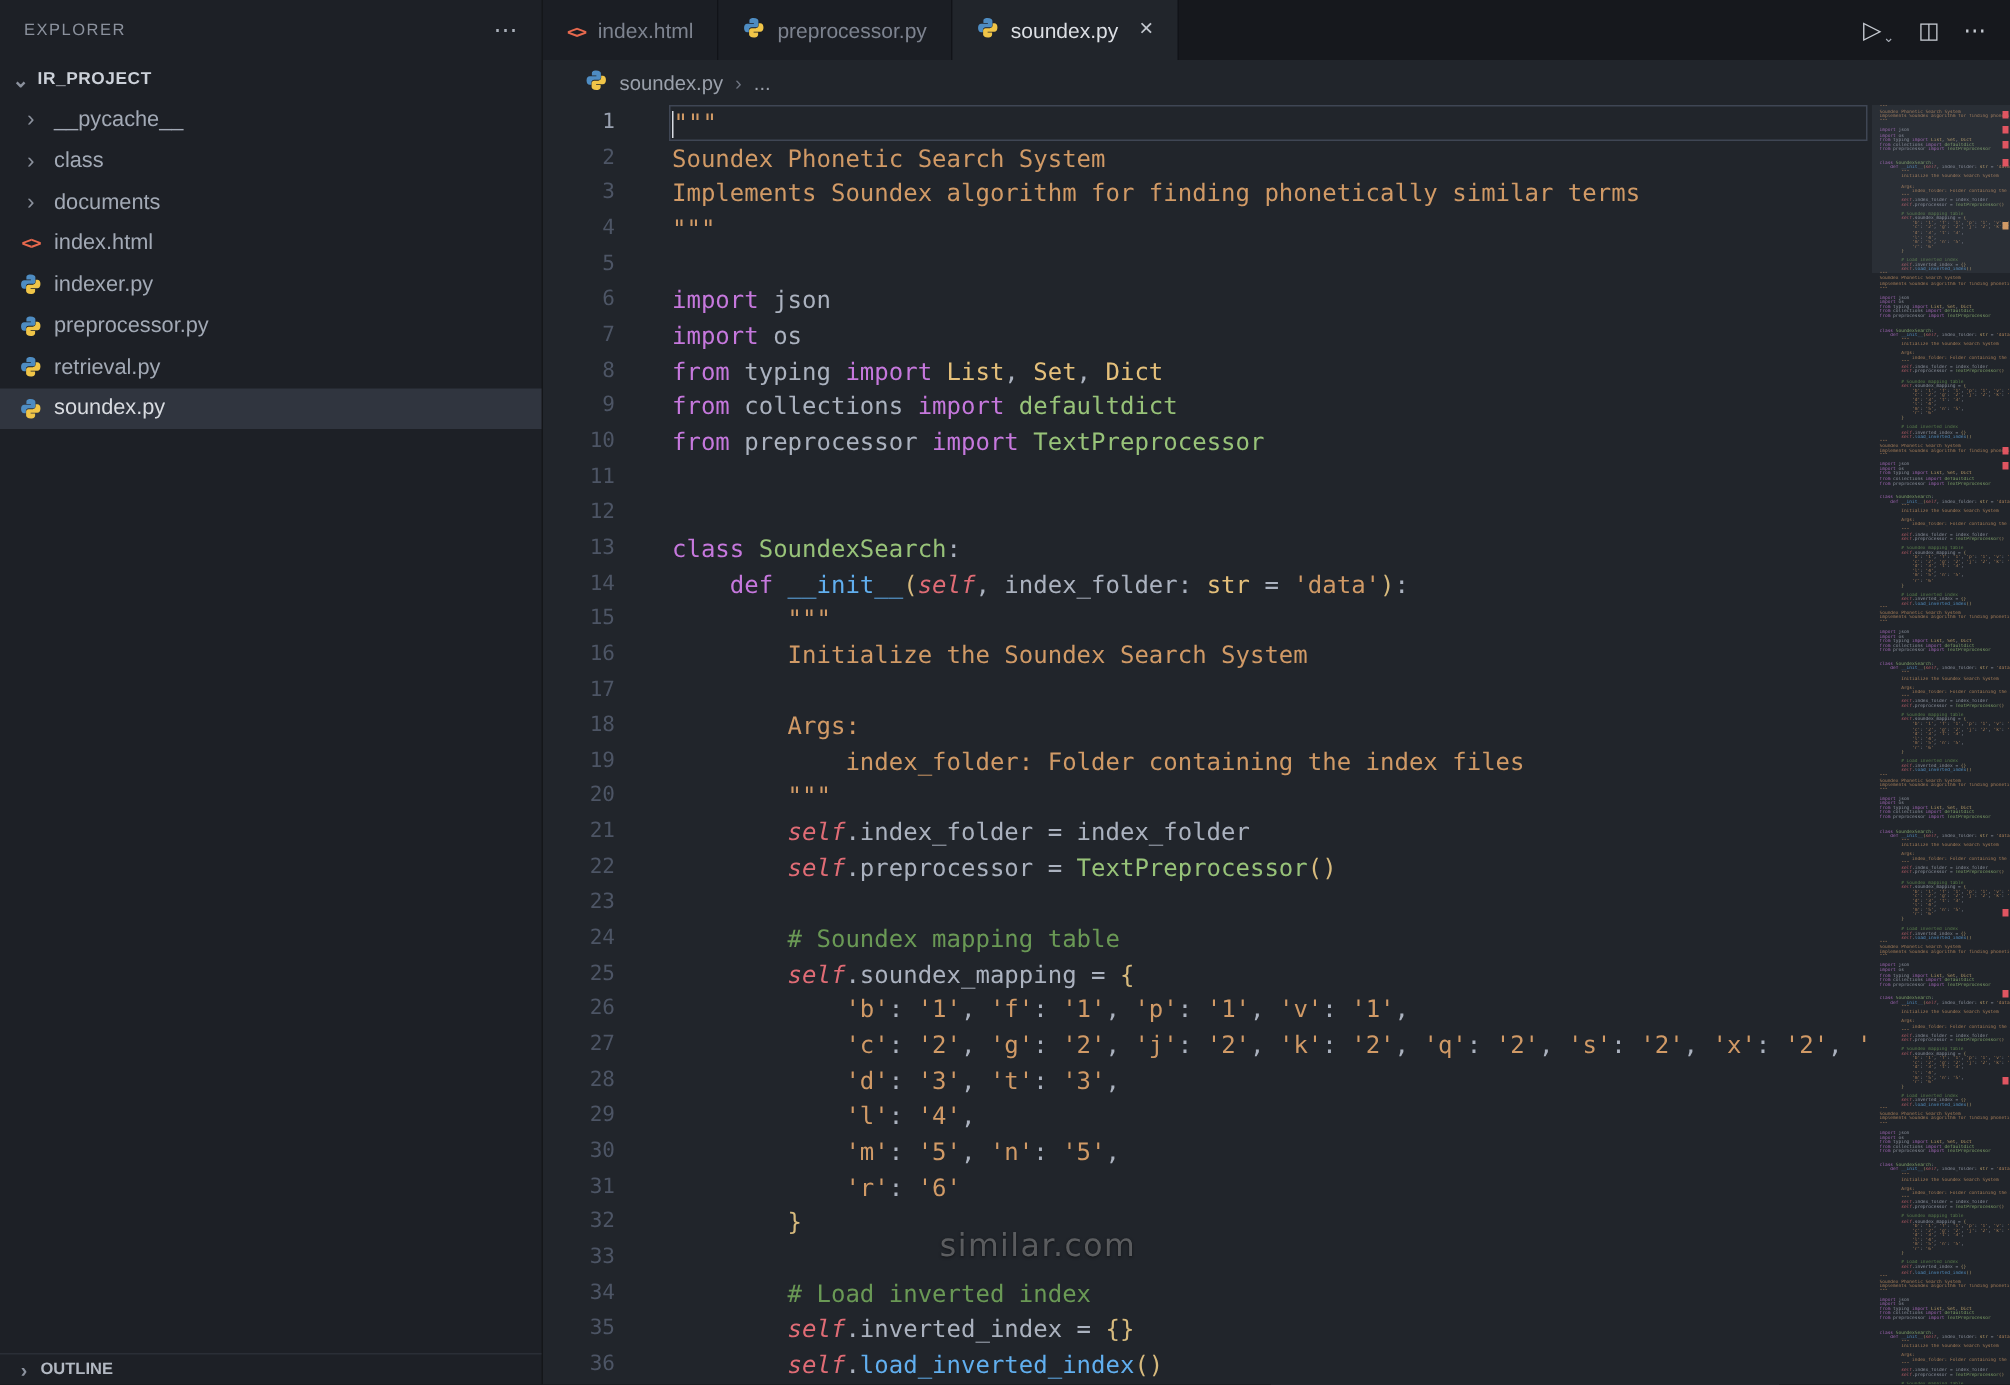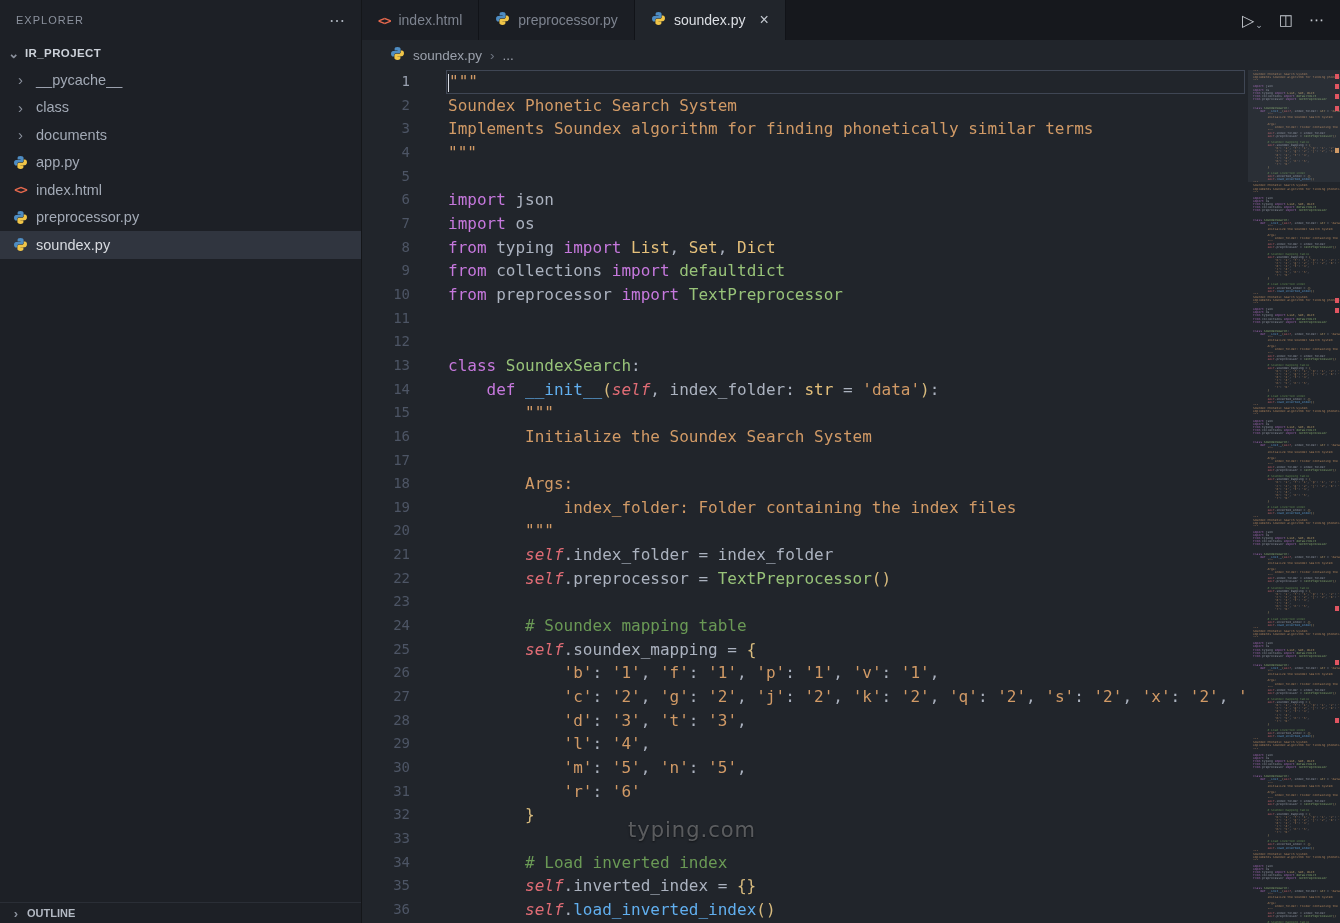--- a/index.html
+++ b/index.html
@@ -87,41 +87,50 @@
           <span>class</span>
         </div>
         <div class="tree-row">
           <span class="ico">
             <span class="folder-chev">›</span>
           </span>
           <span>documents</span>
         </div>
         <div class="tree-row">
           <span class="ico">
-            <svg viewBox="0 0 16 16" width="15" height="15">
-              <path fill="#4e8cc2" d="M7.9 1.1c-2.4 0-3 1-3 2.1v1.5h3.2v.5H3.3c-1.2 0-2.2 1-2.2 3s1 3 2.2 3h1.2V9.7c0-1.1.9-2 2-2h3.1c.9 0 1.7-.8 1.7-1.7V3.2c0-1.1-1-2.1-3.4-2.1z"></path>
-              <path fill="#f0c548" d="M8.1 14.9c2.4 0 3-1 3-2.1v-1.5H7.9v-.5h4.8c1.2 0 2.2-1 2.2-3s-1-3-2.2-3h-1.2v1.5c0 1.1-.9 2-2 2H6.4c-.9 0-1.7.8-1.7 1.7v2.8c0 1.1 1 2.1 3.4 2.1z"></path>
-            </svg>
-          </span>
-          <span>app.py</span>
-        </div>
-        <div class="tree-row">
-          <span class="ico">
             <span class="html-glyph">&lt;&gt;</span>
           </span>
           <span>index.html</span>
         </div>
         <div class="tree-row">
           <span class="ico">
             <svg viewBox="0 0 16 16" width="15" height="15">
               <path fill="#4e8cc2" d="M7.9 1.1c-2.4 0-3 1-3 2.1v1.5h3.2v.5H3.3c-1.2 0-2.2 1-2.2 3s1 3 2.2 3h1.2V9.7c0-1.1.9-2 2-2h3.1c.9 0 1.7-.8 1.7-1.7V3.2c0-1.1-1-2.1-3.4-2.1z"></path>
               <path fill="#f0c548" d="M8.1 14.9c2.4 0 3-1 3-2.1v-1.5H7.9v-.5h4.8c1.2 0 2.2-1 2.2-3s-1-3-2.2-3h-1.2v1.5c0 1.1-.9 2-2 2H6.4c-.9 0-1.7.8-1.7 1.7v2.8c0 1.1 1 2.1 3.4 2.1z"></path>
             </svg>
           </span>
+          <span>indexer.py</span>
+        </div>
+        <div class="tree-row">
+          <span class="ico">
+            <svg viewBox="0 0 16 16" width="15" height="15">
+              <path fill="#4e8cc2" d="M7.9 1.1c-2.4 0-3 1-3 2.1v1.5h3.2v.5H3.3c-1.2 0-2.2 1-2.2 3s1 3 2.2 3h1.2V9.7c0-1.1.9-2 2-2h3.1c.9 0 1.7-.8 1.7-1.7V3.2c0-1.1-1-2.1-3.4-2.1z"></path>
+              <path fill="#f0c548" d="M8.1 14.9c2.4 0 3-1 3-2.1v-1.5H7.9v-.5h4.8c1.2 0 2.2-1 2.2-3s-1-3-2.2-3h-1.2v1.5c0 1.1-.9 2-2 2H6.4c-.9 0-1.7.8-1.7 1.7v2.8c0 1.1 1 2.1 3.4 2.1z"></path>
+            </svg>
+          </span>
           <span>preprocessor.py</span>
+        </div>
+        <div class="tree-row">
+          <span class="ico">
+            <svg viewBox="0 0 16 16" width="15" height="15">
+              <path fill="#4e8cc2" d="M7.9 1.1c-2.4 0-3 1-3 2.1v1.5h3.2v.5H3.3c-1.2 0-2.2 1-2.2 3s1 3 2.2 3h1.2V9.7c0-1.1.9-2 2-2h3.1c.9 0 1.7-.8 1.7-1.7V3.2c0-1.1-1-2.1-3.4-2.1z"></path>
+              <path fill="#f0c548" d="M8.1 14.9c2.4 0 3-1 3-2.1v-1.5H7.9v-.5h4.8c1.2 0 2.2-1 2.2-3s-1-3-2.2-3h-1.2v1.5c0 1.1-.9 2-2 2H6.4c-.9 0-1.7.8-1.7 1.7v2.8c0 1.1 1 2.1 3.4 2.1z"></path>
+            </svg>
+          </span>
+          <span>retrieval.py</span>
         </div>
         <div class="tree-row selected">
           <span class="ico">
             <svg viewBox="0 0 16 16" width="15" height="15">
               <path fill="#4e8cc2" d="M7.9 1.1c-2.4 0-3 1-3 2.1v1.5h3.2v.5H3.3c-1.2 0-2.2 1-2.2 3s1 3 2.2 3h1.2V9.7c0-1.1.9-2 2-2h3.1c.9 0 1.7-.8 1.7-1.7V3.2c0-1.1-1-2.1-3.4-2.1z"></path>
               <path fill="#f0c548" d="M8.1 14.9c2.4 0 3-1 3-2.1v-1.5H7.9v-.5h4.8c1.2 0 2.2-1 2.2-3s-1-3-2.2-3h-1.2v1.5c0 1.1-.9 2-2 2H6.4c-.9 0-1.7.8-1.7 1.7v2.8c0 1.1 1 2.1 3.4 2.1z"></path>
             </svg>
           </span>
           <span>soundex.py</span>
         </div>
@@ -185,18 +194,18 @@
           <div class="ruler-mark" style="top: 24px; background: rgb(224, 85, 97);"></div>
           <div class="ruler-mark" style="top: 36px; background: rgb(224, 85, 97);"></div>
           <div class="ruler-mark" style="top: 78px; background: rgb(209, 154, 102);"></div>
           <div class="ruler-mark" style="top: 228px; background: rgb(224, 85, 97);"></div>
           <div class="ruler-mark" style="top: 238px; background: rgb(224, 85, 97);"></div>
           <div class="ruler-mark" style="top: 536px; background: rgb(224, 85, 97);"></div>
           <div class="ruler-mark" style="top: 590px; background: rgb(224, 85, 97);"></div>
           <div class="ruler-mark" style="top: 648px; background: rgb(224, 85, 97);"></div>
         </div>
       <div class="watermark">
-        <div class="wm-sub">typing.com</div>
+        <div class="wm-sub">similar.com</div>
       </div>
     </div>
   </main>
 
 </div>
 
 </body></html>

